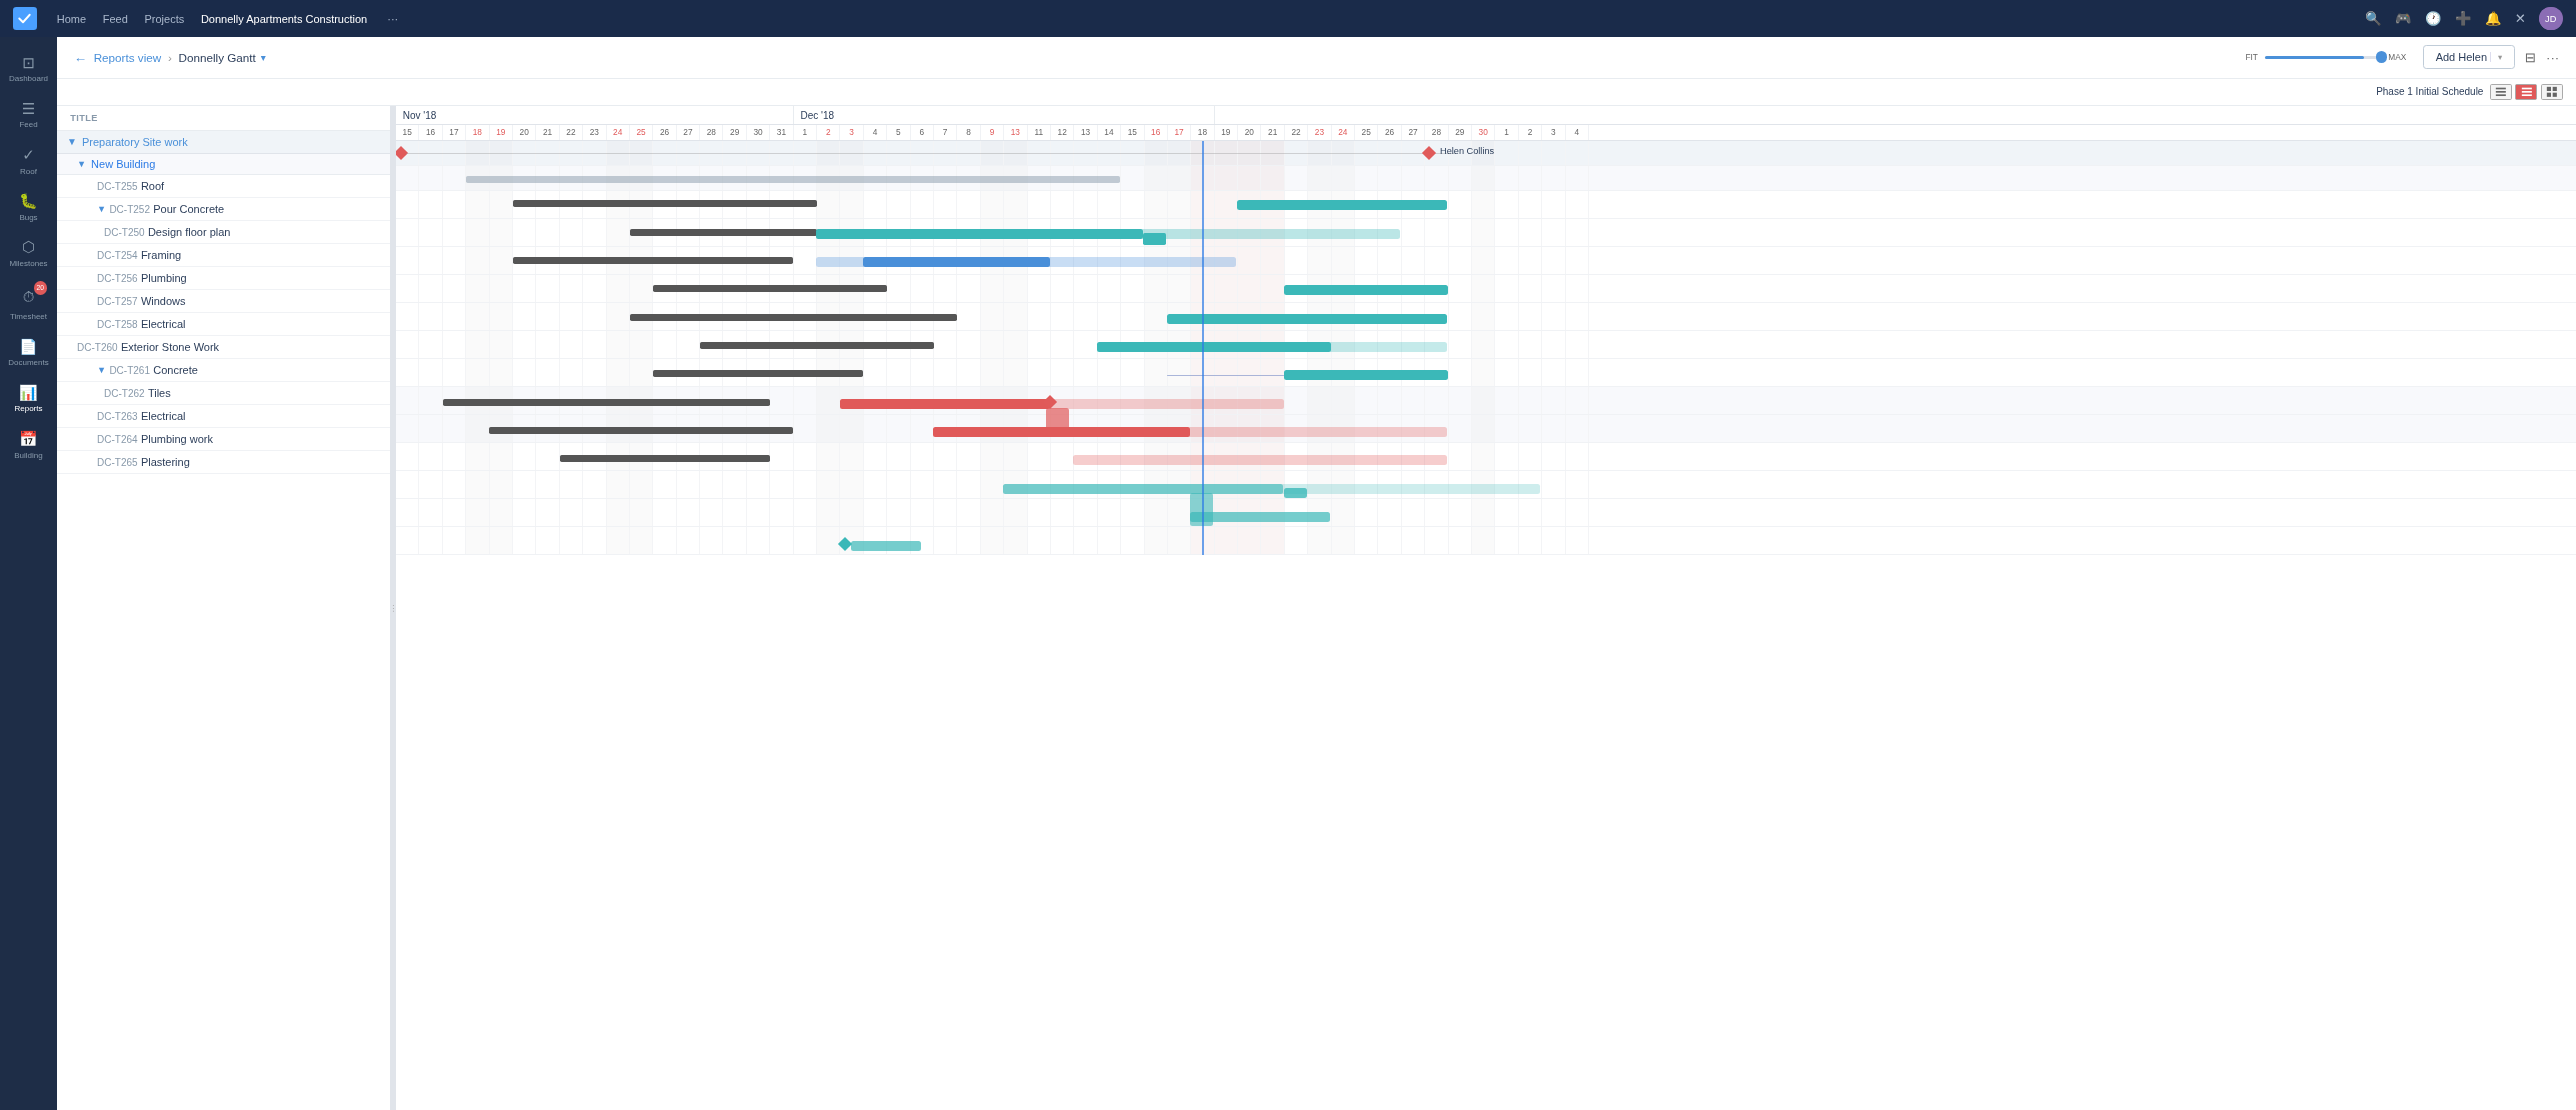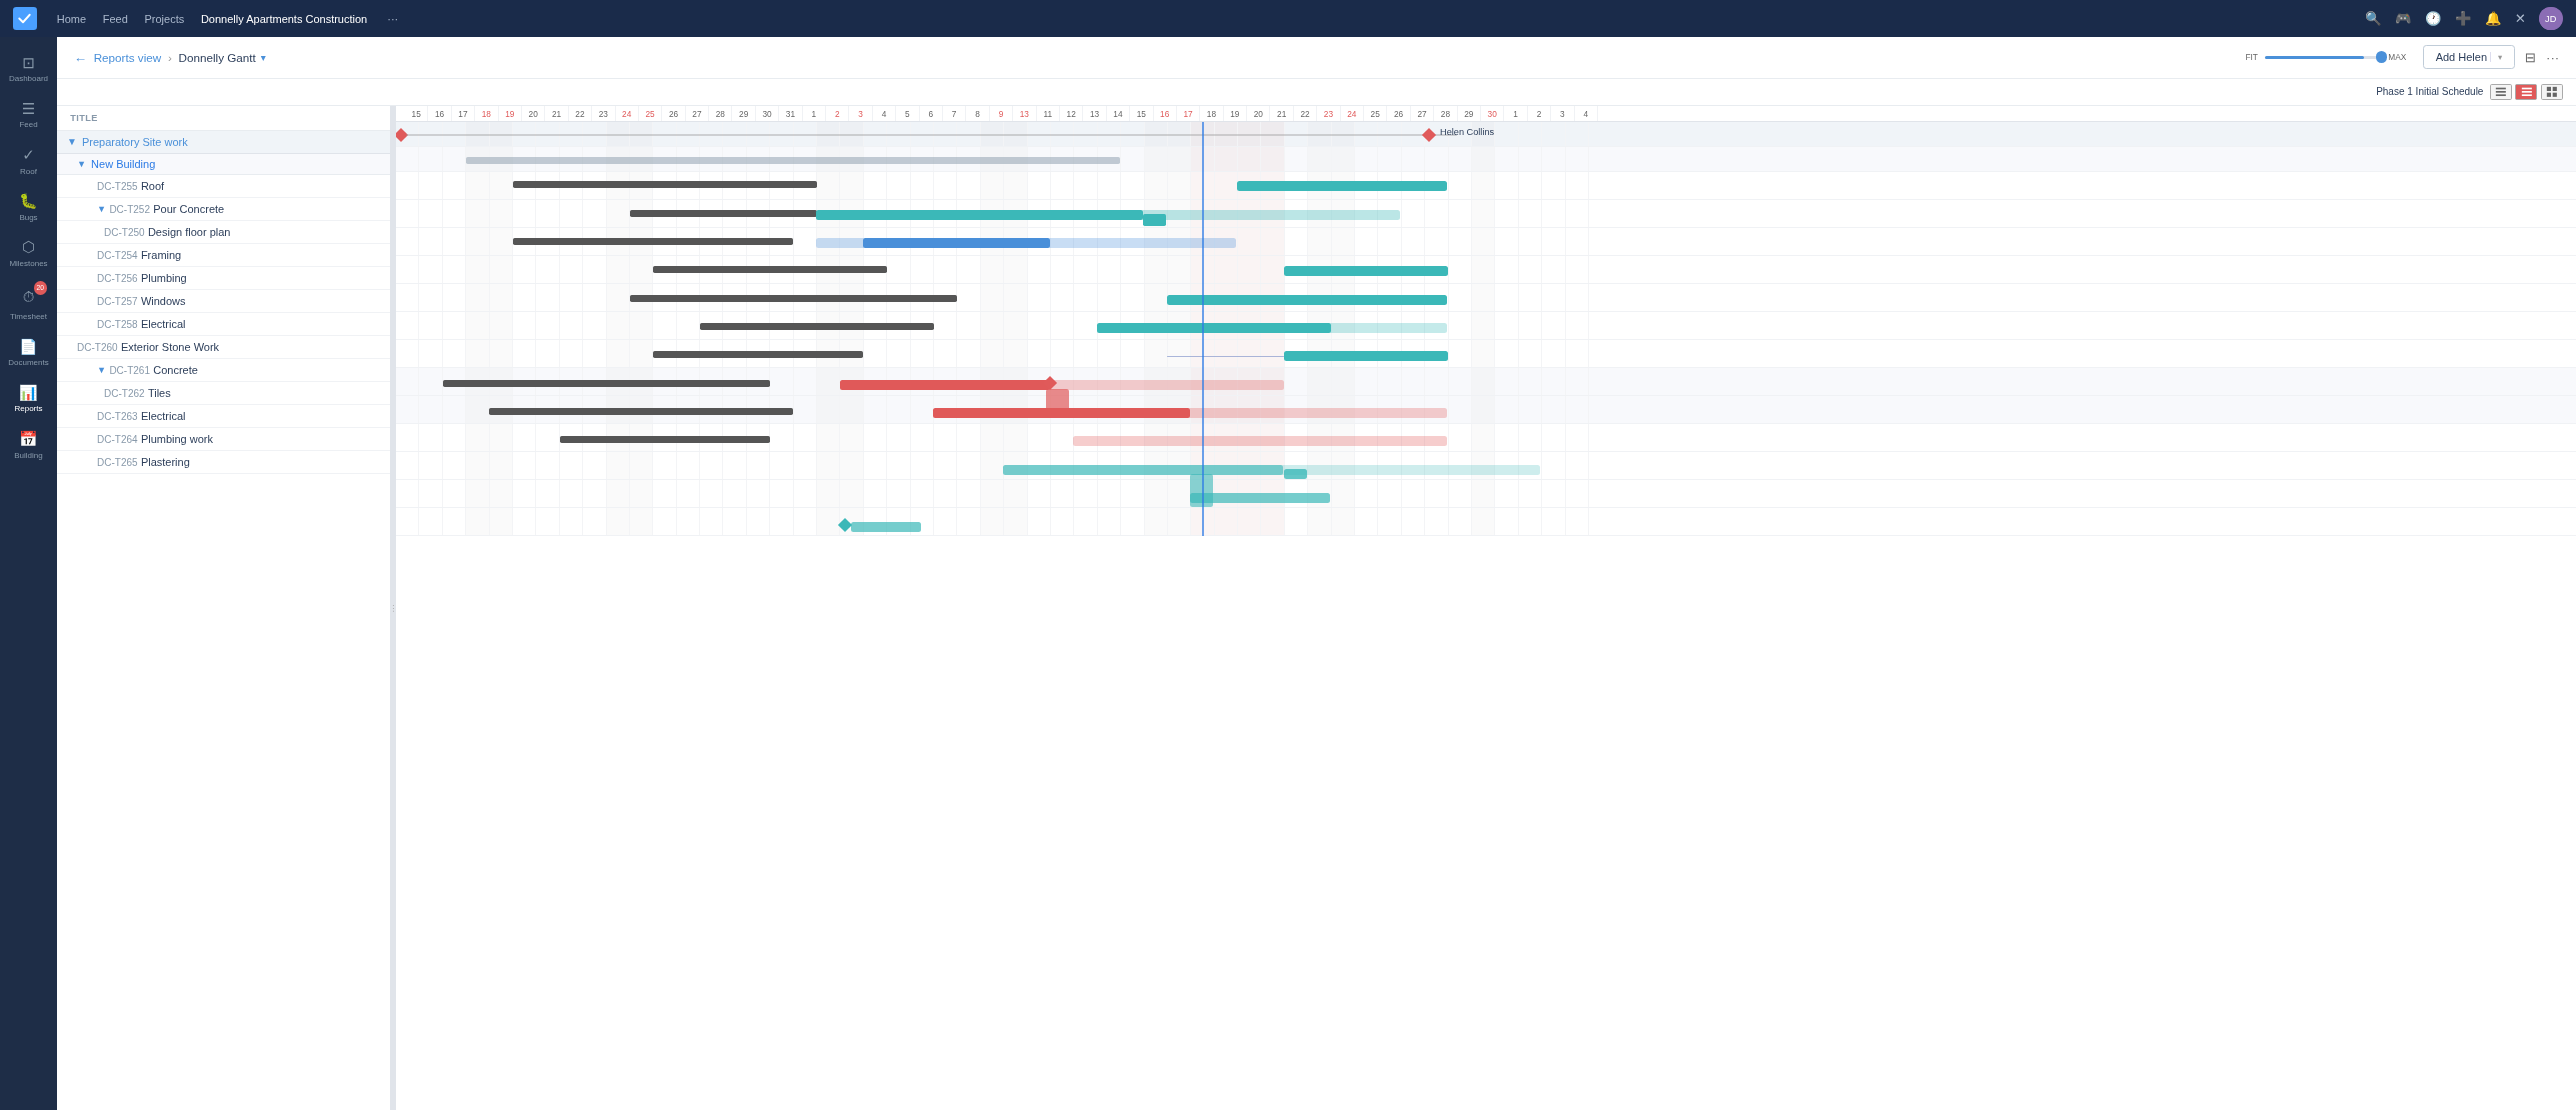--- a/index.html
+++ b/index.html
@@ -165,21 +165,20 @@
       border-bottom: 0.8px solid #e0e4ea;
       padding: 0;
     }
     .month-label {
       padding: 3.3px 6.7px;
       font-size: 10px; font-weight: 500; color: #2c3e5a;
       border-right: 0.8px solid #e8ecf0;
     }
     .day-labels {
       display: flex;
-      margin-left: 9px;
     }
     .day-cell {
       min-width: 23.4px; width: 23.4px;
       text-align: center;
       font-size: 8.3px; color: #666;
       padding: 2.5px 0;
       border-right: 0.8px solid #f0f2f5;
     }
     .day-cell.weekend { color: #e05a5a; }
 
@@ -400,20 +399,24 @@
         <span class="task-id">DC-T265</span>
         <span class="task-name bold">Plastering</span>
       </div>
     </div>
 
     <div class="resize-handle">⋮</div>
 
     <div class="gantt-chart" id="ganttChart">
       <div class="gantt-header">
 
+        <div class="month-labels">
+          <div class="month-label" style="width: calc(17 * 23.4px);">Nov '18</div>
+          <div class="month-label" style="width: calc(18 * 23.4px);">Dec '18</div>
+        </div>
 
         <div class="day-labels" id="dayLabels">
             <div class="day-cell">15</div>
             <div class="day-cell">16</div>
             <div class="day-cell">17</div>
             <div class="day-cell weekend">18</div>
             <div class="day-cell weekend">19</div>
             <div class="day-cell">20</div>
             <div class="day-cell">21</div>
             <div class="day-cell">22</div>

